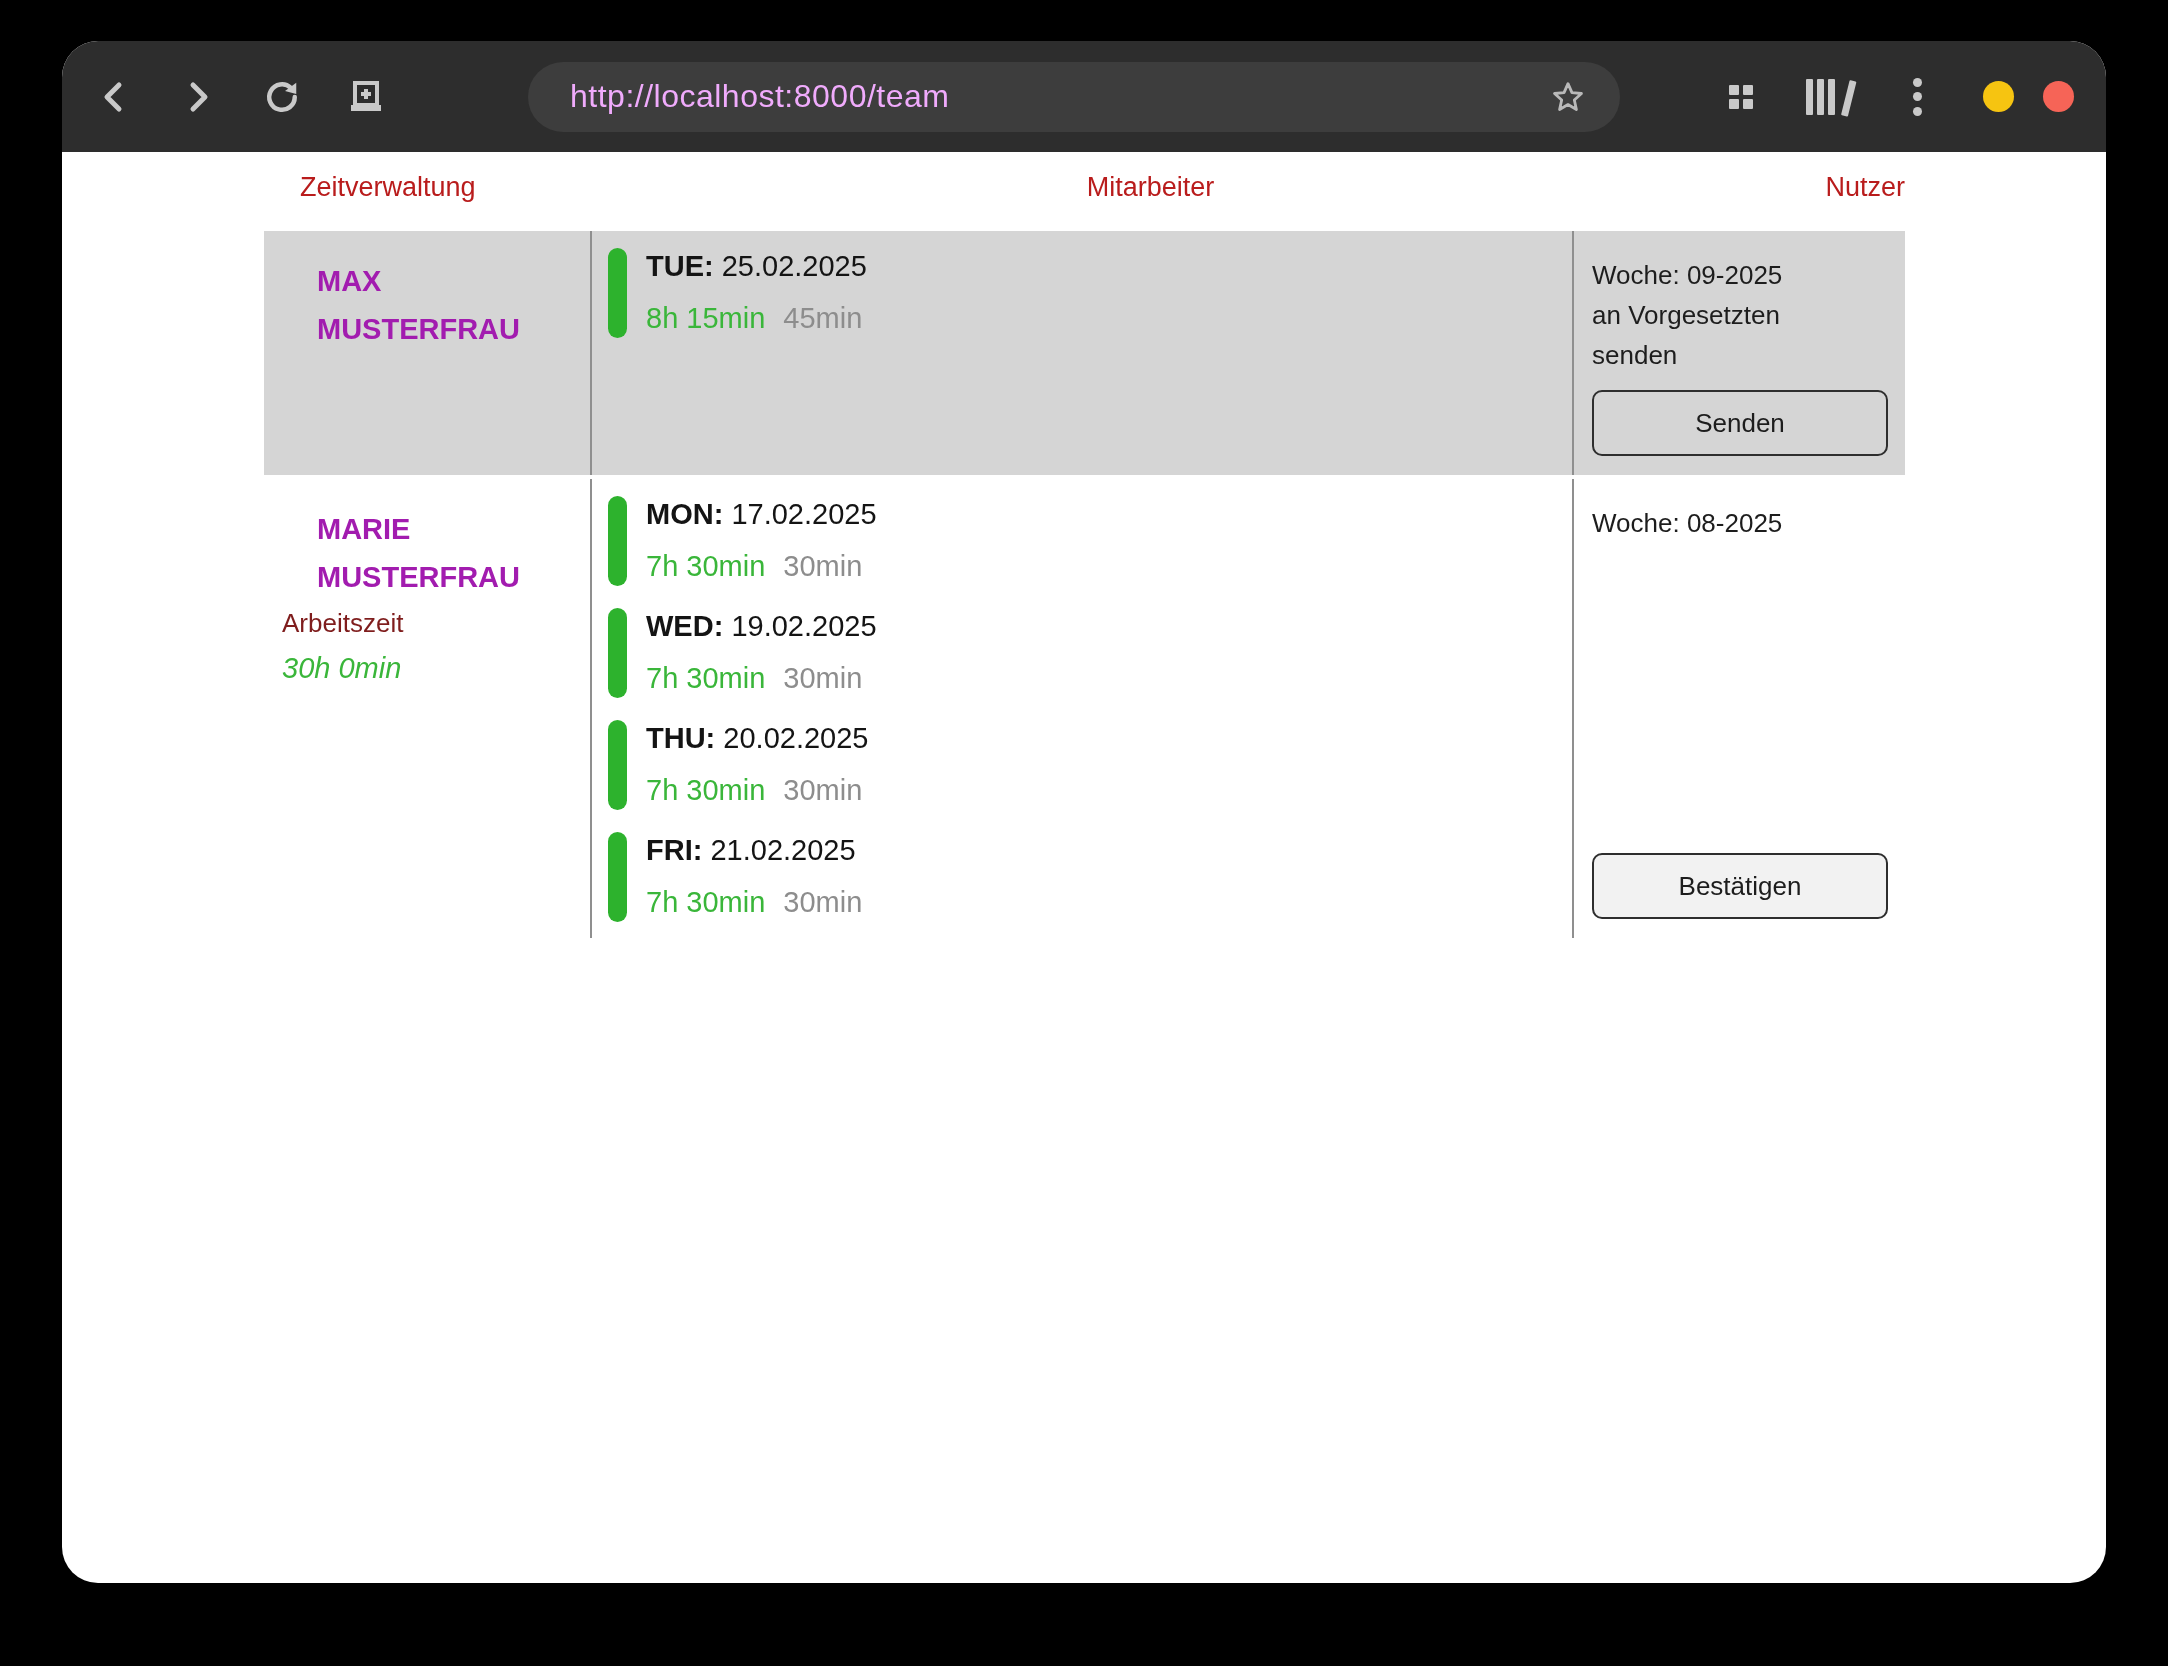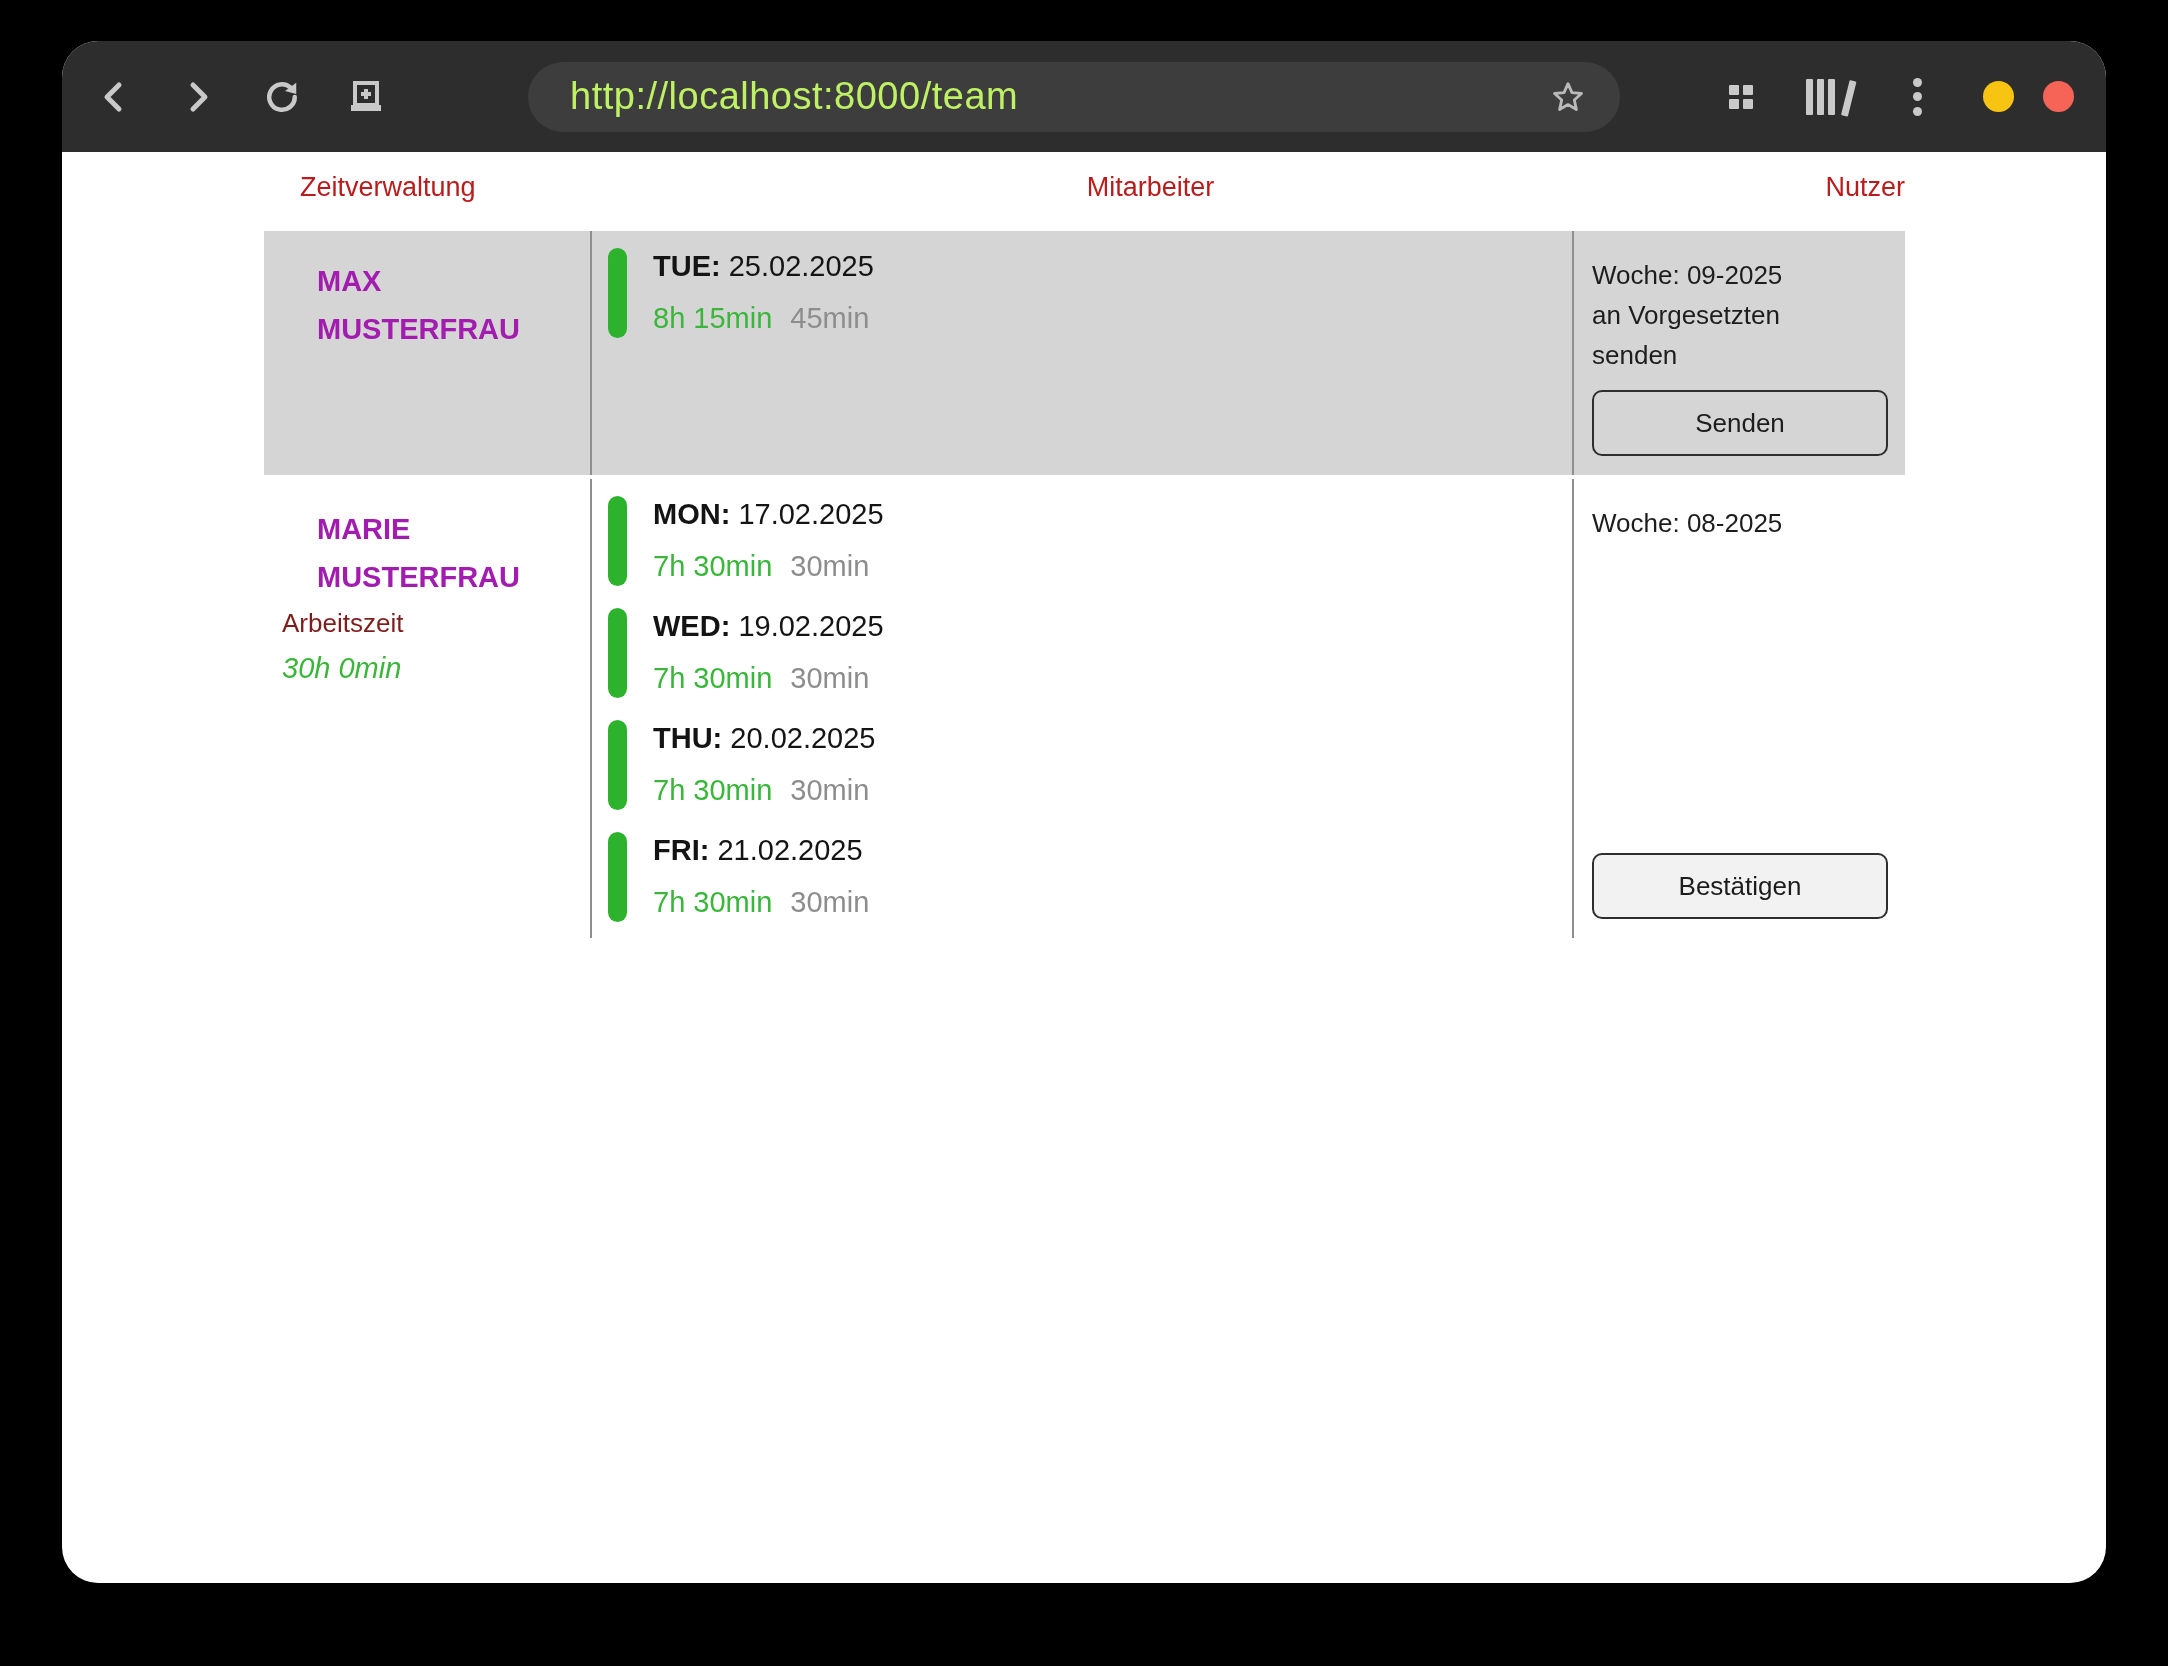--- a/index.html
+++ b/index.html
@@ -24,21 +24,21 @@
           background:#fff;border-radius:36px;overflow:hidden;}
 
   
   .toolbar{height:111px;background:var(--toolbar-bg);display:flex;align-items:center;
            padding:0 24px 0 30px;}
   .tb-icon{width:44px;height:44px;display:flex;align-items:center;justify-content:center;
            margin-right:40px;cursor:pointer;flex:0 0 auto;}
   .tb-icon svg{display:block;}
   .urlbar{margin-left:100px;width:1092px;height:70px;border-radius:35px;background:var(--urlbar-bg);
           display:flex;align-items:center;padding:0 30px 0 42px;}
-  .url-text{font-size:38px;color:#bef264;letter-spacing:0.5px;white-space:nowrap;overflow:hidden;}
+  .url-text{font-size:32px;color:#f0abfc;letter-spacing:0.5px;white-space:nowrap;overflow:hidden;}
   .urlbar .star{margin-left:auto;}
   .right-icons{margin-left:auto;display:flex;align-items:center;}
   .right-icons .tb-icon{margin-right:44px;}
   .circle{width:31px;height:31px;border-radius:50%;flex:0 0 auto;cursor:pointer;}
   .circle.yellow{background:var(--window-yellow);margin-right:29px;}
   .circle.red{background:var(--window-red);margin-right:8px;}
 
   
   .grid-glyph{display:grid;grid-template-columns:10px 10px;grid-template-rows:10px 10px;gap:4px;}
   .grid-glyph span{background:var(--icon-gray);border-radius:1px;}
@@ -61,21 +61,21 @@
   .emp-row + .emp-row{margin-top:4px;}
 
   .cell{min-height:100%;}
   .cell-name{padding:26px 16px 20px 18px;border-right:2px solid var(--divider);}
   .name-line{font-size:29px;font-weight:bold;line-height:48px;color:#a21caf;margin-left:35px;}
   .sub-label{font-size:26px;line-height:44px;color:#7f1d1d;}
   .total-time{font-size:29px;line-height:46px;color:var(--green-text);font-style:italic;}
 
   .cell-entries{padding:17px 0 16px 16px;display:flex;flex-direction:column;gap:22px;
                 border-right:2px solid var(--divider);}
-  .entry{display:flex;gap:26px;min-height:90px;}
+  .entry{display:flex;gap:19px;min-height:90px;}
   .entry .bar{width:19px;border-radius:10px;flex:0 0 auto;}
   .bar.green{background:var(--accent-green);}
   .bar.orange{background:var(--accent-orange);}
   .entry-text{display:flex;flex-direction:column;justify-content:space-between;padding:2px 0 3px 0;}
   .entry-date{font-size:29px;color:#141414;}
   .entry-date b{font-weight:bold;}
   .entry-times{font-size:29px;}
   .entry-times .work{color:var(--green-text);}
   .entry-times .pause{color:var(--minor-text);margin-left:18px;}
 

